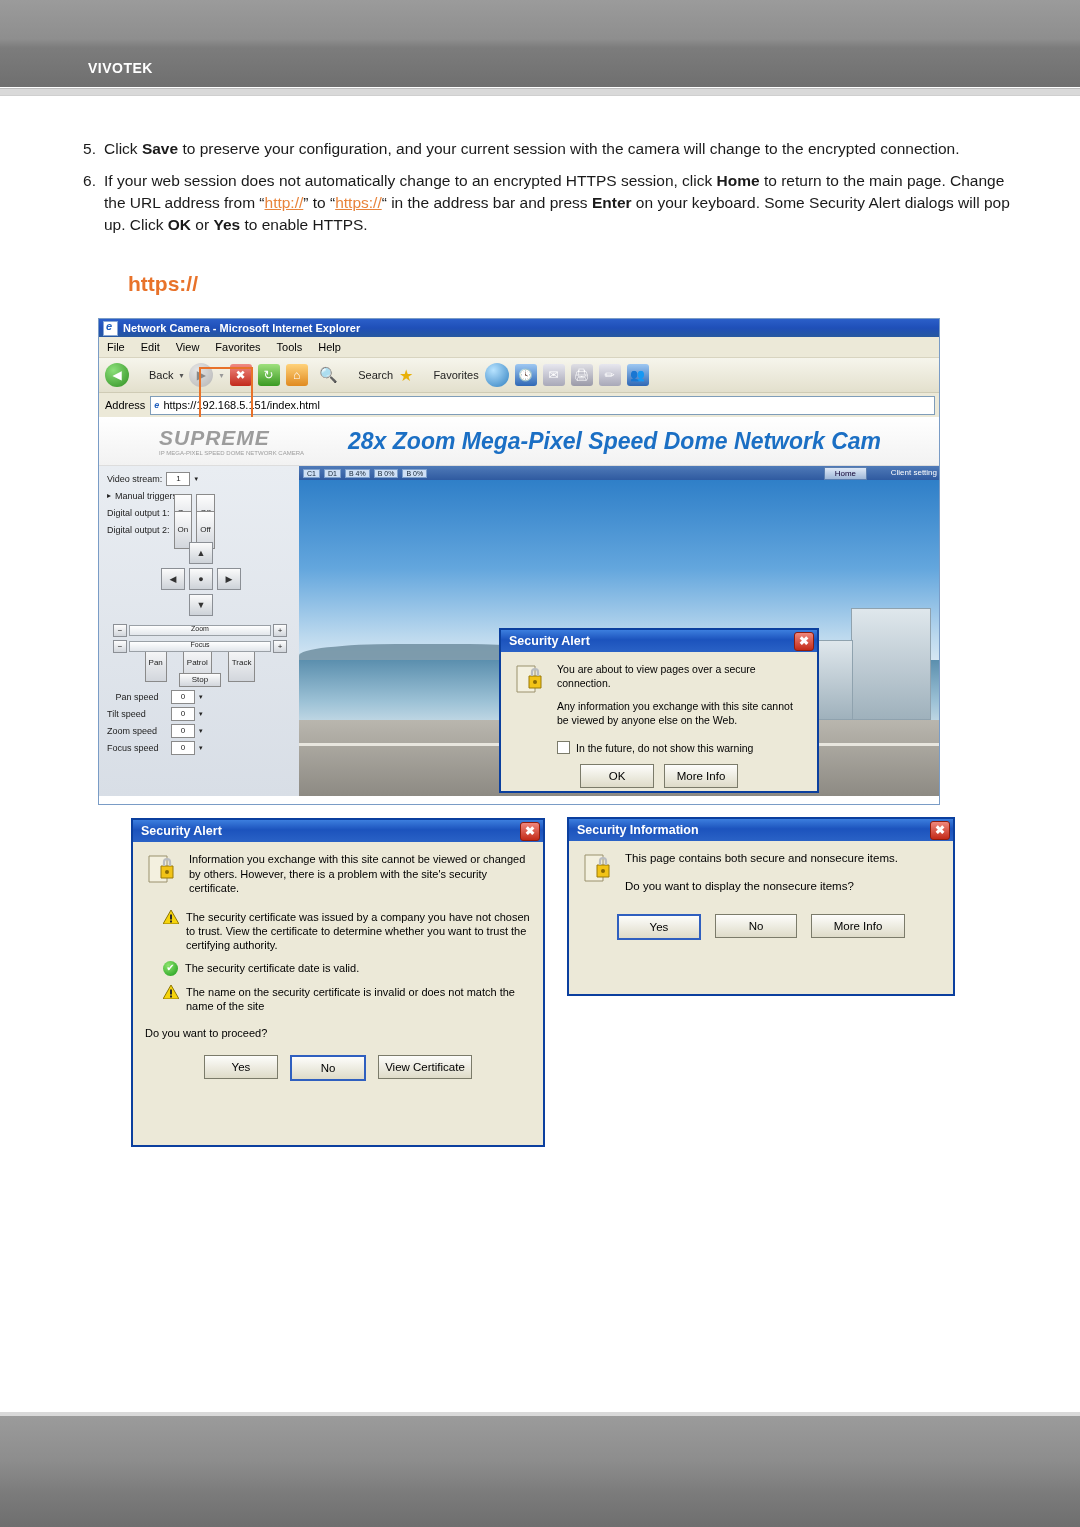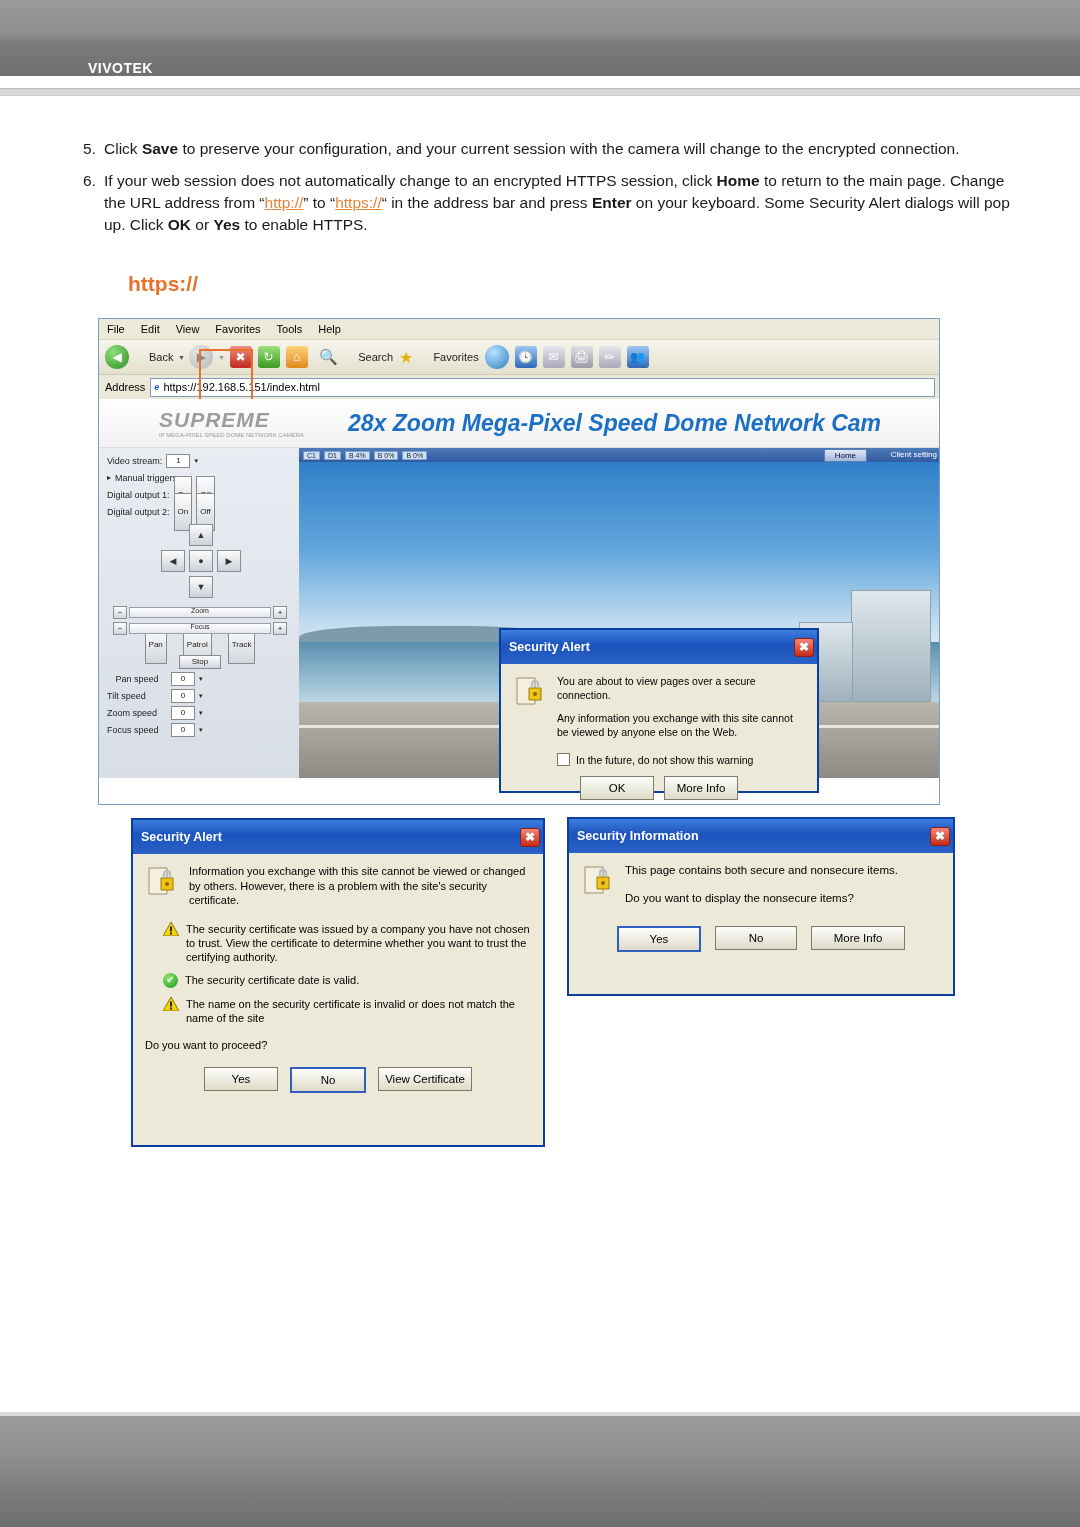--- a/index.html
+++ b/index.html
@@ -5,21 +5,21 @@
   html,body{margin:0;padding:0;}
   body{
     width:1080px;height:1527px;
     background:#ffffff;
     font-family:"Liberation Sans", sans-serif;
     position:relative;
     overflow:hidden;
   }
   
   .page-header{
-    position:absolute;left:0;top:0;width:1080px;height:76px;
+    position:absolute;left:0;top:0;width:1080px;height:87px;
     background:linear-gradient(to bottom,#9b9b9b 0%,#8e8e8e 45%,#7c7c7c 55%,#6f6f6f 100%);
   }
   .brand{
     position:absolute;left:88px;top:60px;
     font-size:14px;font-weight:bold;color:#ffffff;letter-spacing:0.5px;
   }
   .header-rule{
     position:absolute;left:0;top:88px;width:1080px;height:6px;
     background:#d9d9d9;border-top:1px solid #bdbdbd;border-bottom:1px solid #cfcfcf;
   }
@@ -143,21 +143,21 @@
     background:linear-gradient(to bottom,#b9b6ae,#8d8a83);}
   .road:before{content:"";position:absolute;left:0;top:30%;width:100%;height:3px;background:#e8e6df;}
   .bldg{position:absolute;bottom:24%;background:linear-gradient(to bottom,#dfe7ec,#9fb1bc);border:1px solid #8fa2ae;}
   .hill{position:absolute;left:0;top:52%;width:38%;height:9%;background:#6f8ea0;border-radius:40% 30% 0 0;opacity:.85;}
   
   .dlg{
     background:#ece9d8;border:2px solid #0b3f9e;box-sizing:border-box;
     font-size:11.5px;color:#000;
   }
   .dlg-title{
-    height:34px;background:linear-gradient(to bottom,#3c7ede 0%,#1c53bd 45%,#2a62c6 100%);
+    height:22px;background:linear-gradient(to bottom,#3c7ede 0%,#1c53bd 45%,#2a62c6 100%);
     display:flex;align-items:center;justify-content:space-between;padding:0 3px 0 8px;
     color:#fff;font-weight:bold;font-size:12.5px;
   }
   .dlg-close{
     width:18px;height:17px;background:linear-gradient(to bottom,#f0877c,#c32a18);
     border:1px solid #8f1c0d;border-radius:3px;color:#fff;font-size:12px;font-weight:bold;
     display:flex;align-items:center;justify-content:center;
   }
   .dlg-body{padding:10px 12px;}
   .icon-shield{
@@ -204,20 +204,24 @@
     <div class="step-body">
       <span>If your web session does not automatically change to an encrypted HTTPS session, click </span><b>Home</b><span> to return to the main page. Change the URL address from “</span><span class="lnk">http://</span><span>” to “</span><span class="lnk">https://</span><span>“ in the address bar and press </span><b>Enter</b><span> on your keyboard. Some Security Alert dialogs will pop up. Click </span><b>OK</b><span> or </span><b>Yes</b><span> to enable HTTPS.</span>
     </div>
   </div>
 </div>
 
 <div class="https-label">https://</div>
 
 <div class="browser">
 
+  <div class="ie-titlebar">
+    <span class="ie-ico"></span>
+    <span>Network Camera - Microsoft Internet Explorer</span>
+  </div>
 
   <div class="ie-menubar">
     <span>File</span>
     <span>Edit</span>
     <span>View</span>
     <span>Favorites</span>
     <span>Tools</span>
     <span>Help</span>
   </div>
 

